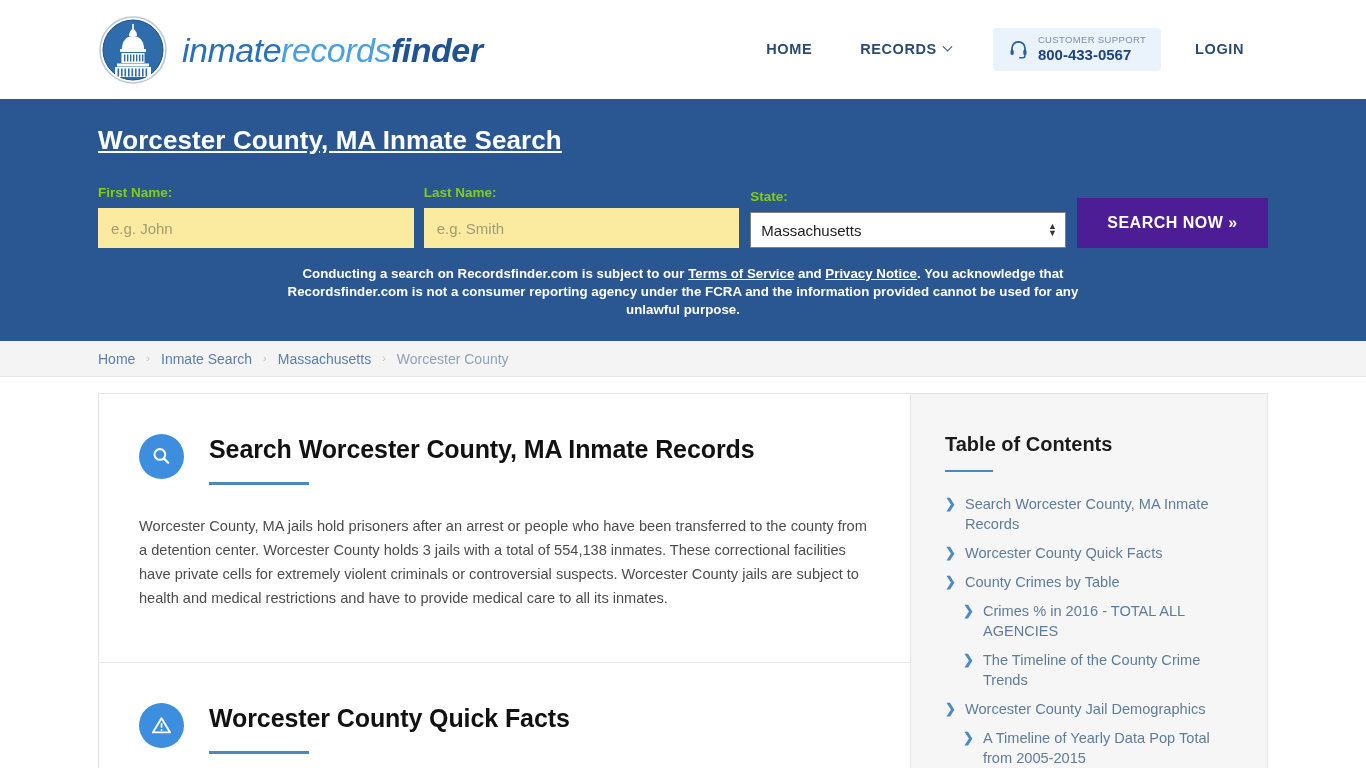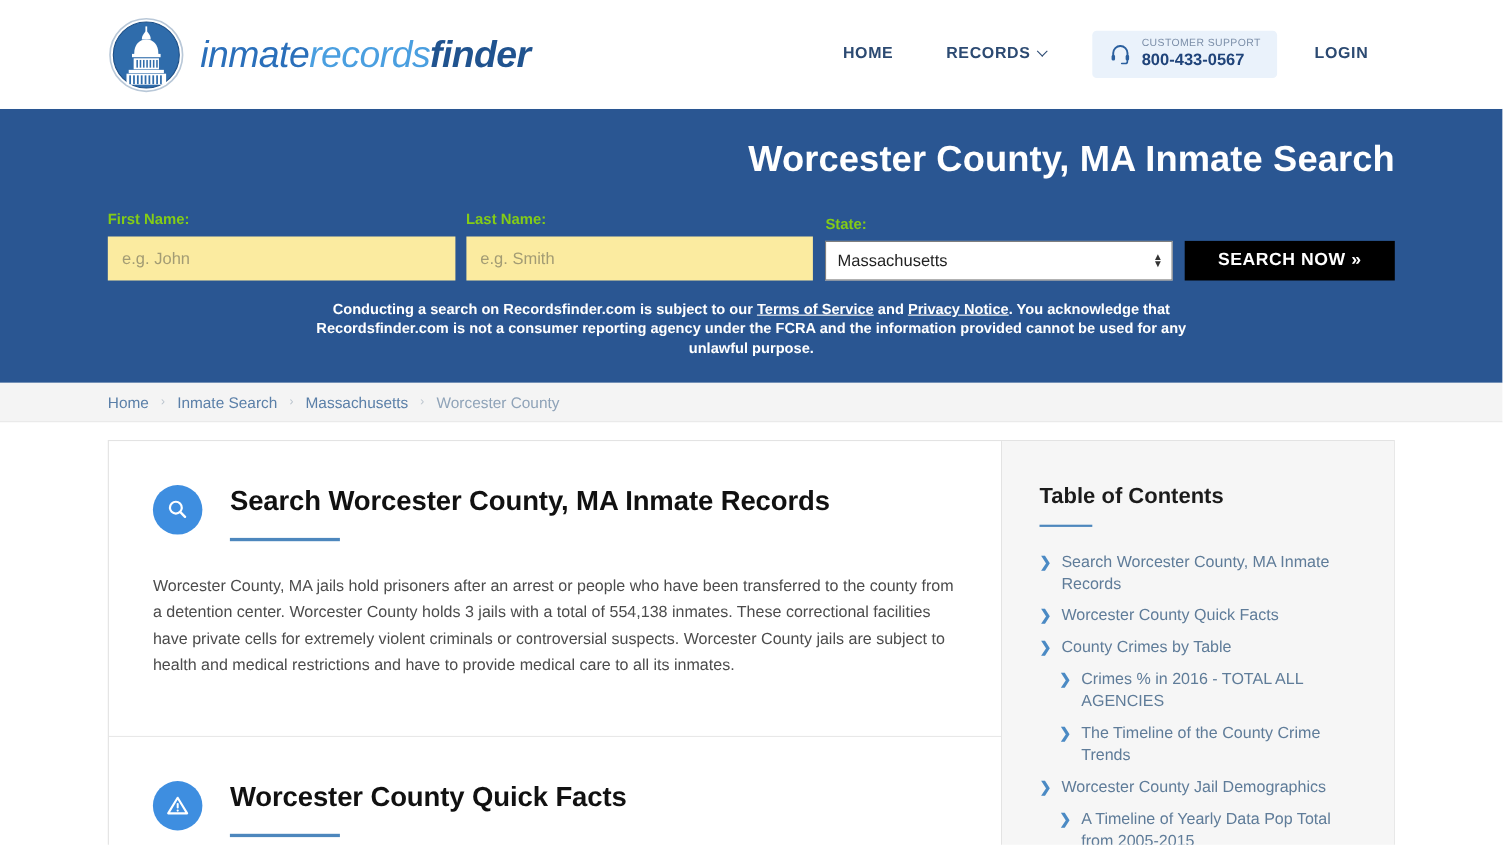--- a/index.html
+++ b/index.html
@@ -85,25 +85,26 @@
     display: block;
   }
 
   
   .hero {
     background: #2a5692;
     padding: 26px 98px 22px;
     color: #fff;
   }
   .hero-title {
-    text-align: right;
-    font-size: 33px;
+    text-align: left;
+    font-size: 26px;
     font-weight: 700;
     margin: 0 0 29px;
     letter-spacing: 0.1px;
+    text-decoration: underline;
   }
   .search-row {
     display: flex;
     align-items: flex-end;
     gap: 0;
   }
   .field { display: flex; flex-direction: column; }
   .field-fname { width: 318px; margin-right: 10px; }
   .field-lname { width: 318px; margin-right: 11px; }
   .field-state { width: 318px; margin-right: 11px; }
@@ -144,22 +145,22 @@
     position: absolute;
     right: 9px; top: 50%;
     transform: translateY(-50%);
     pointer-events: none;
     font-size: 9px;
     line-height: 7px;
     color: #333;
     text-align: center;
   }
   .btn-search {
-    height: 36px;
-    background: #000000;
+    height: 50px;
+    background: #4c1d95;
     color: #fff;
     border: none;
     font-size: 16px;
     font-weight: 700;
     letter-spacing: 0.5px;
     padding: 0 26px;
     cursor: pointer;
     font-family: "Liberation Sans", sans-serif;
     width: 192px;
   }

